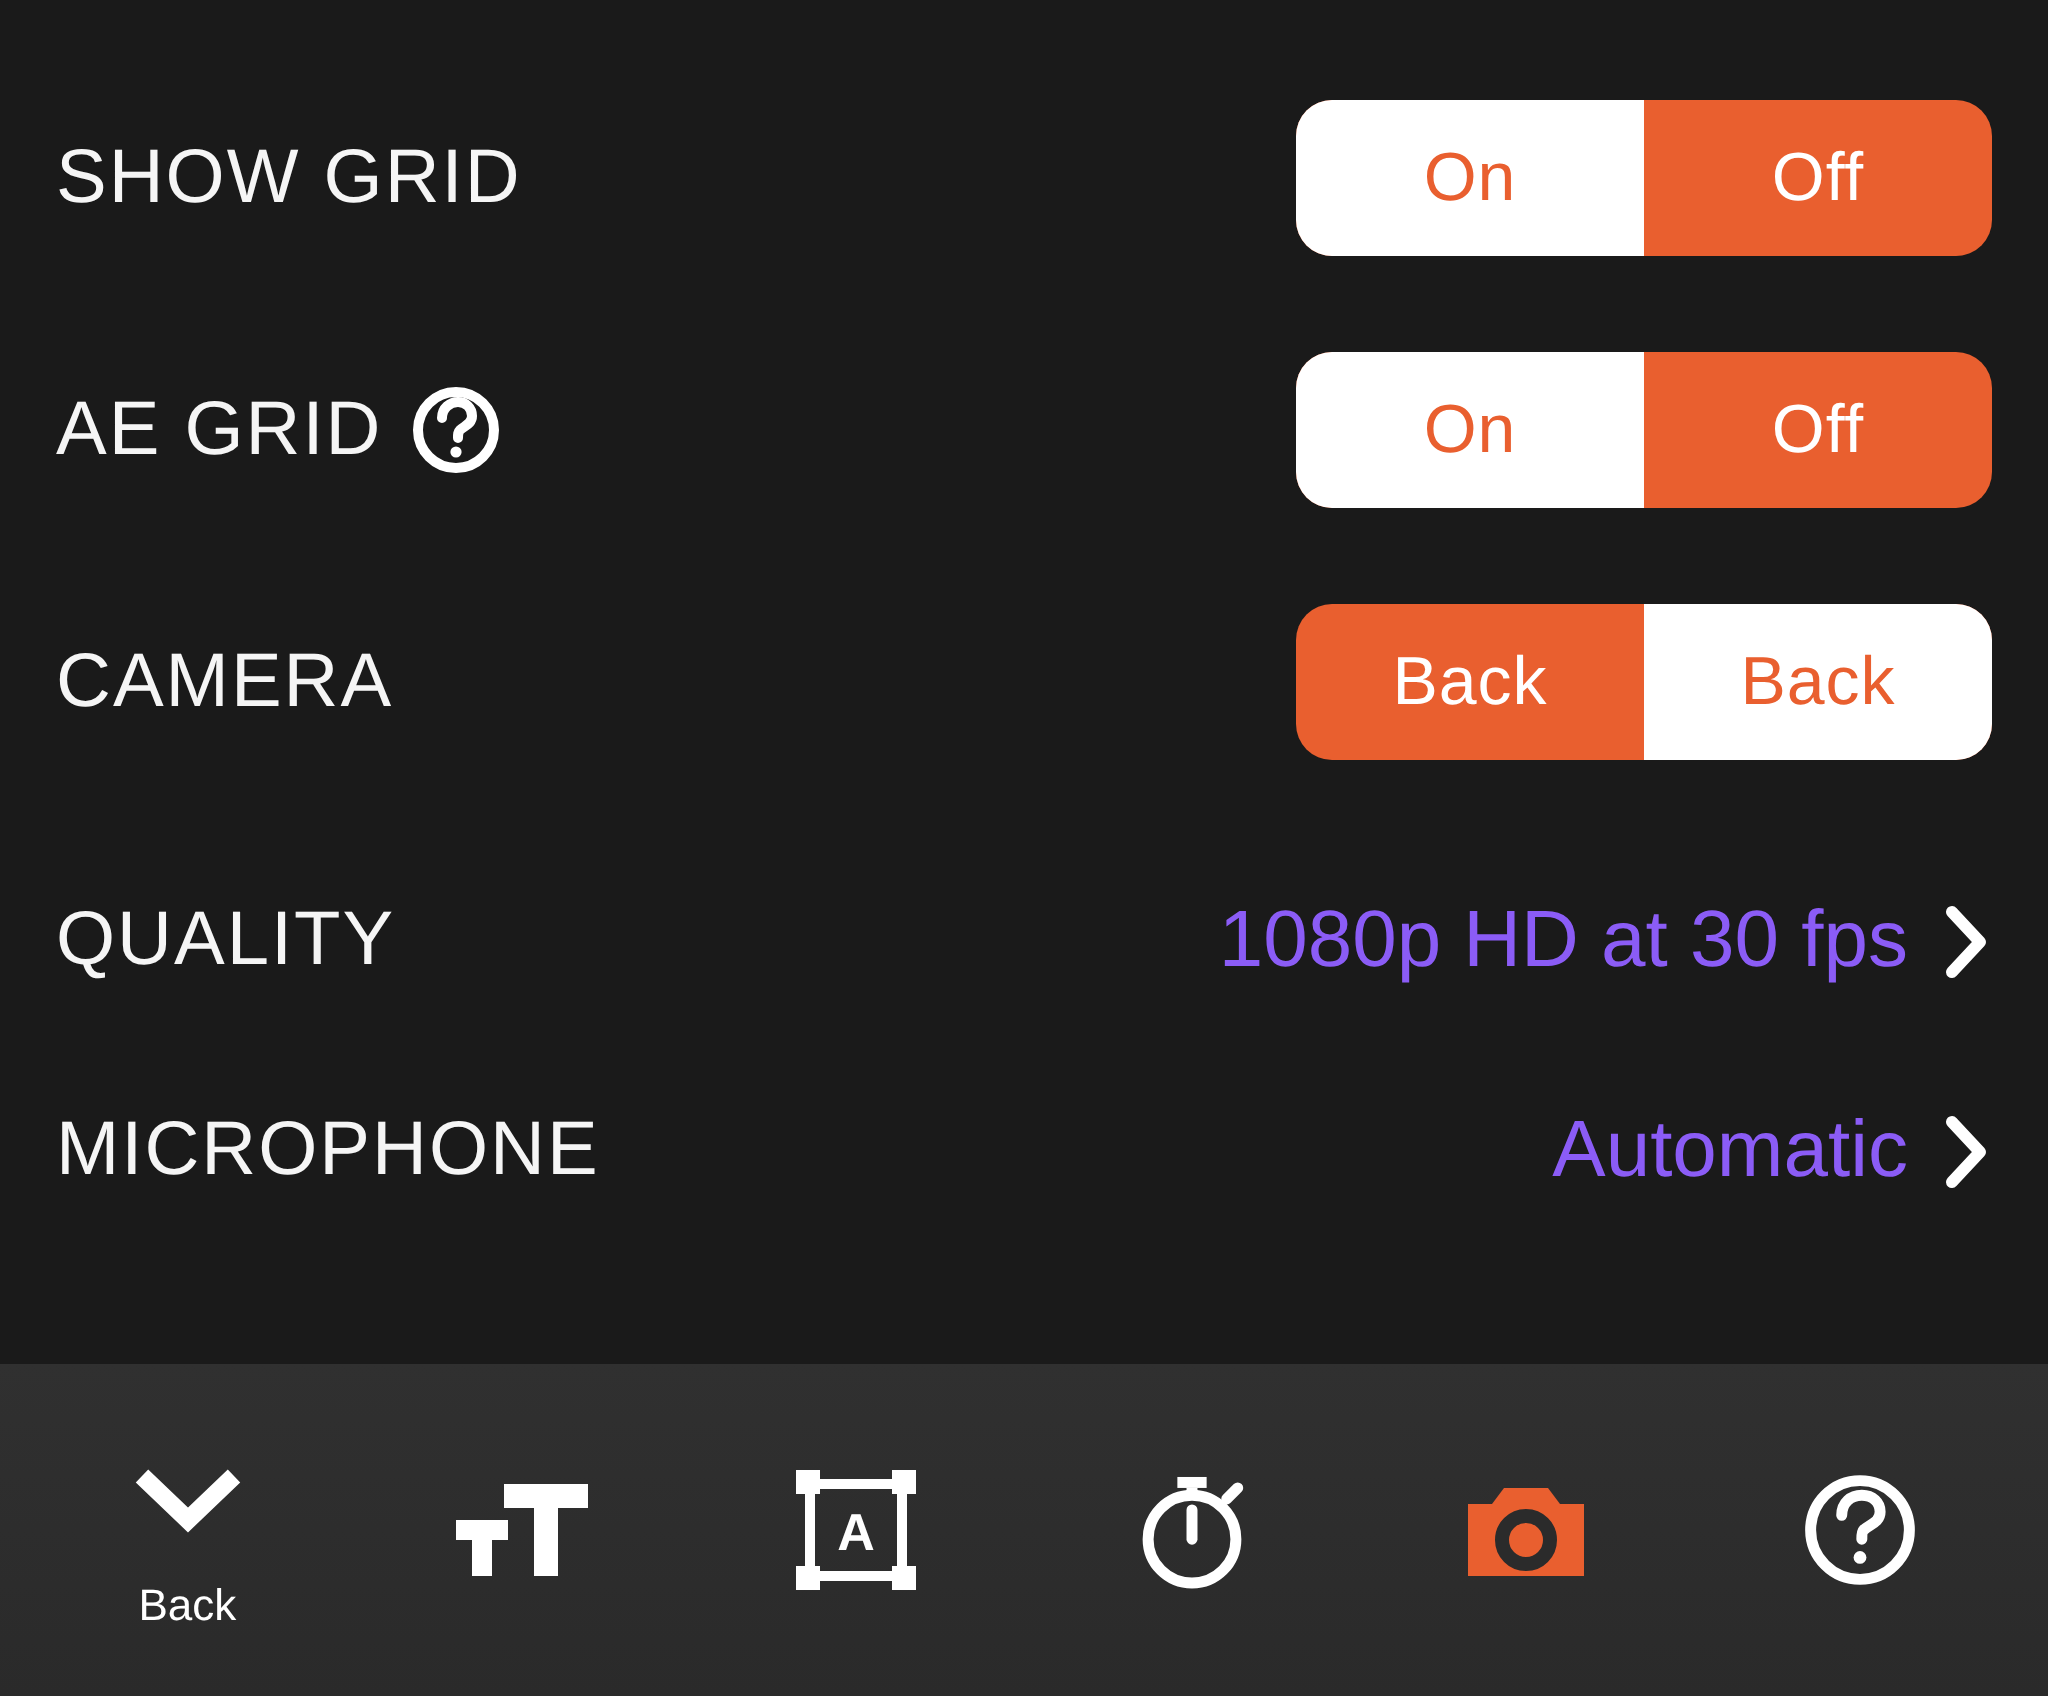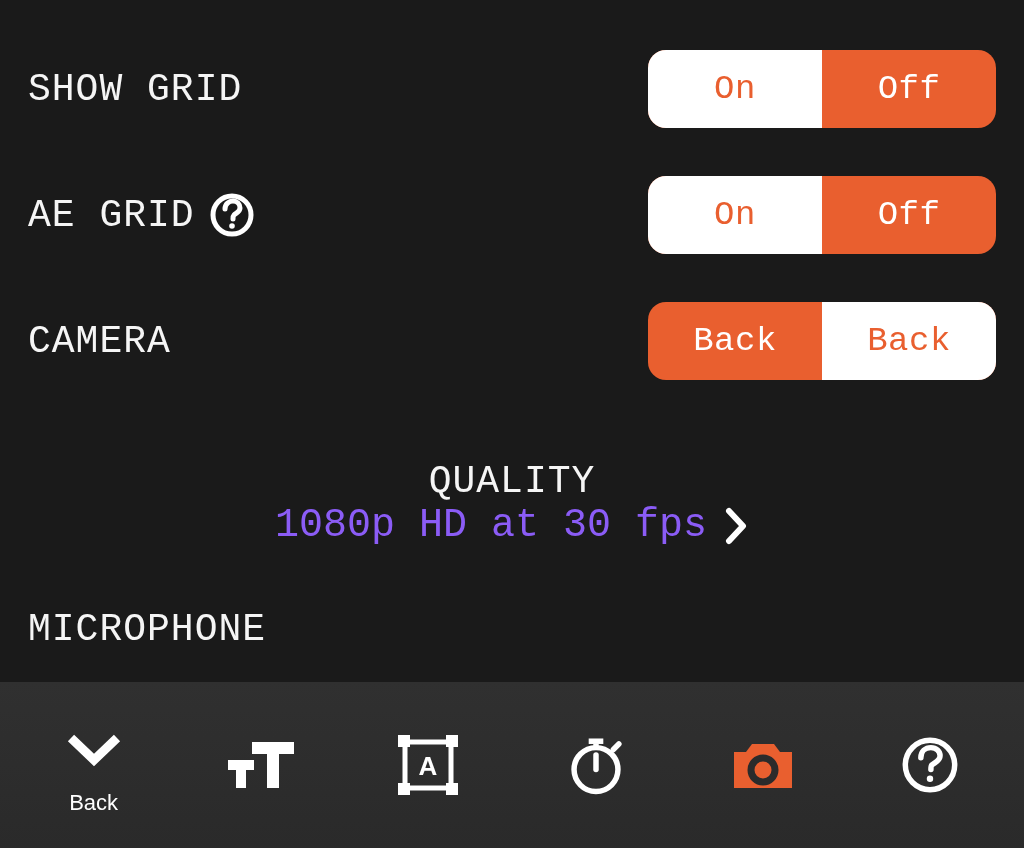--- a/index.html
+++ b/index.html
@@ -10,21 +10,20 @@
     color: #fff;
     display: flex;
     flex-direction: column;
   }
   .settings {
     flex: 1;
     padding: 50px 28px 20px 28px;
     display: flex;
     flex-direction: column;
     gap: 48px;
-    font-family: Liberation Mono, monospace;
   }
   .row {
     display: flex;
     align-items: center;
     justify-content: space-between;
   }
   .label-group {
     display: flex;
     align-items: center;
     gap: 14px;
@@ -138,34 +137,42 @@
   <div class="row">
     <div class="label-group">
       <span class="row-label">CAMERA</span>
     </div>
     <div class="segmented">
       <div class="seg">Back</div>
       <div class="seg selected">Back</div>
     </div>
   </div>
 
-  <div class="row" style="margin-top:32px;flex-direction:column;">
+  <div class="row" style="margin-top:20px;">
     <span class="row-label">QUALITY</span>
     <div class="value-row">
       <span class="value-text">1080p HD at 30 fps</span>
       <span class="chev">
         <svg viewBox="0 0 24 38">
             <path d="M4 4 L18 19 L4 34" fill="none" stroke="#fff" stroke-width="6" stroke-linecap="round" stroke-linejoin="round"></path>
           </svg>
       </span>
     </div>
   </div>
 
   <div class="row" style="margin-top:12px;">
     <span class="row-label">MICROPHONE</span>
+    <div class="value-row">
+      <span class="value-text">Automatic</span>
+      <span class="chev">
+        <svg viewBox="0 0 24 38">
+            <path d="M4 4 L18 19 L4 34" fill="none" stroke="#fff" stroke-width="6" stroke-linecap="round" stroke-linejoin="round"></path>
+          </svg>
+      </span>
+    </div>
   </div>
 
 </div>
 
 <div class="toolbar">
 
   <div class="tool">
     <span>
       <svg viewBox="0 0 70 50">
           <path d="M12 14 L35 36 L58 14" fill="none" stroke="#fff" stroke-width="9" stroke-linecap="butt" stroke-linejoin="miter"></path>

